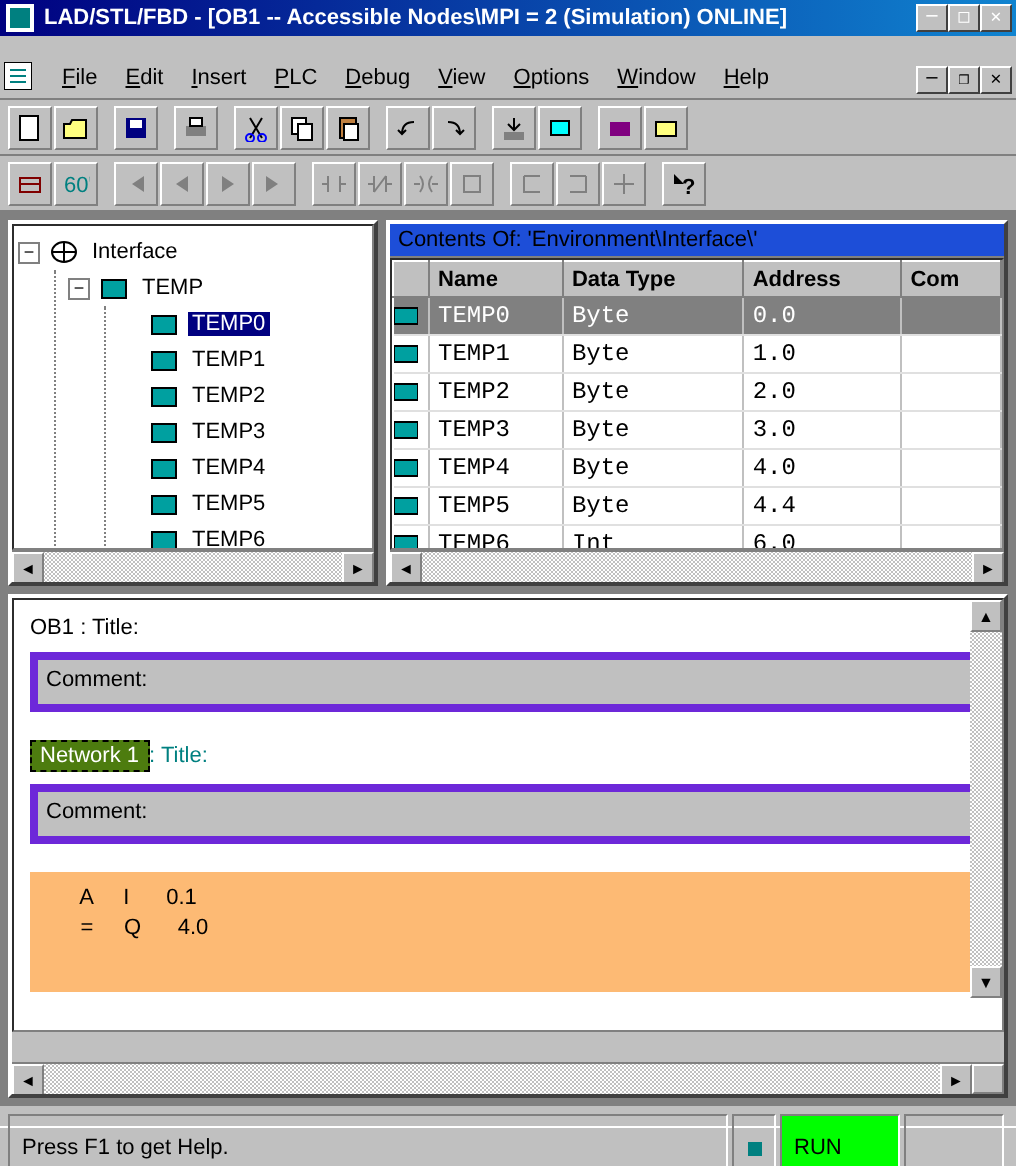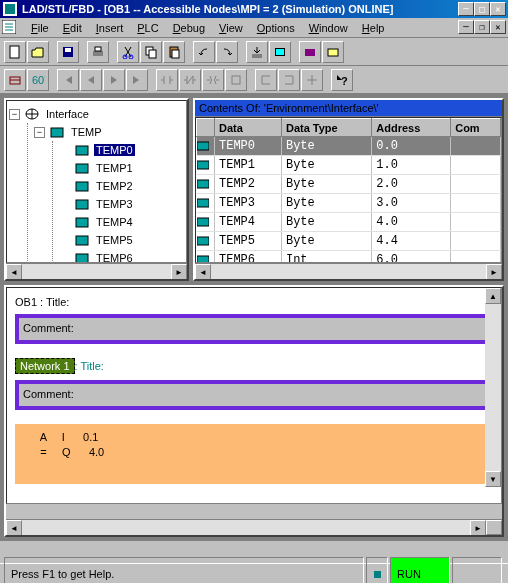--- a/index.html
+++ b/index.html
@@ -2,21 +2,21 @@
 <html><head>
 <meta charset="utf-8">
 <style>
 * { margin: 0; padding: 0; box-sizing: border-box; font-family: "MS Sans Serif", Tahoma, sans-serif; font-size: 11px; }
 body { background: #c0c0c0; width: 508px; height: 583px; overflow: hidden; position: relative; }
 .titlebar { background: linear-gradient(90deg, #000080, #1084d0); color: #fff; height: 18px; display: flex; align-items: center; padding: 0 2px; }
 .titlebar .icon { width: 16px; height: 16px; margin-right: 4px; display: flex; align-items: center; justify-content: center; }
 .titlebar .title { flex: 1; font-weight: bold; white-space: nowrap; overflow: hidden; }
 .winbtns { display: flex; gap: 0; }
 .winbtn { width: 16px; height: 14px; background: #c0c0c0; border: 1px solid; border-color: #fff #404040 #404040 #fff; font-size: 9px; display: flex; align-items: center; justify-content: center; cursor: pointer; font-family: "Marlett", monospace; }
-.menubar { background: #c0c0c0; display: flex; align-items: flex-start; padding: 2px 2px; border-bottom: 1px solid #808080; height: 20px; }
+.menubar { background: #c0c0c0; display: flex; align-items: flex-end; padding: 2px 2px; border-bottom: 1px solid #808080; height: 32px; }
 .menubar .icon { width: 16px; height: 16px; margin-right: 6px; }
 .menuitem { padding: 2px 7px; cursor: pointer; }
 .menuitem u { text-decoration: underline; }
 .menubar .mdibtns { margin-left: auto; display: flex; }
 .toolbar { background: #c0c0c0; padding: 2px 4px; display: flex; gap: 1px; border-bottom: 1px solid #808080; height: 28px; align-items: center; }
 .tbbtn { width: 22px; height: 22px; border: 1px solid; border-color: #fff #808080 #808080 #fff; background: #c0c0c0; display: flex; align-items: center; justify-content: center; cursor: pointer; }
 .tbsep { width: 6px; }
 .workspace { background: #808080; padding: 4px; height: 447px; display: flex; flex-direction: column; gap: 4px; }
 .pane { background: #c0c0c0; border: 2px solid; border-color: #fff #404040 #404040 #fff; display: flex; flex-direction: column; overflow: hidden; }
 .topsplit { display: flex; gap: 4px; height: 183px; }
@@ -373,21 +373,21 @@
       </div>
     </div>
 
     <div class="pane gridpane">
       <div class="gridheader">Contents Of: 'Environment\Interface\'</div>
       <div class="grid">
         <table>
           <thead>
               <tr id="grid-head">
                 <th style="width:18px"></th>
-                <th>Data</th>
+                <th>Name</th>
                 <th>Data Type</th>
                 <th>Address</th>
                 <th>Com</th>
               </tr>
             </thead>
           <tbody id="grid-body">
               <tr class="selected">
                 <td class="rowicon-cell">
                   <svg width="12" height="10">
                     <rect x="0" y="1" width="12" height="8" fill="#00a0a0" stroke="#000"></rect>

